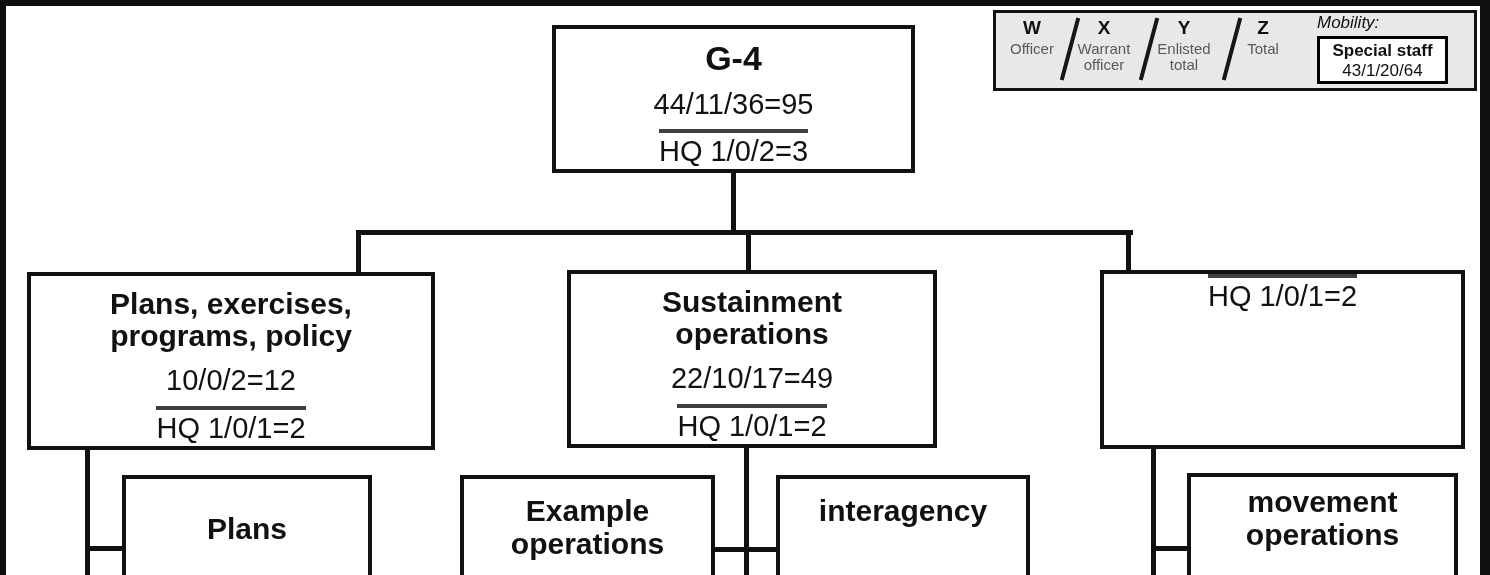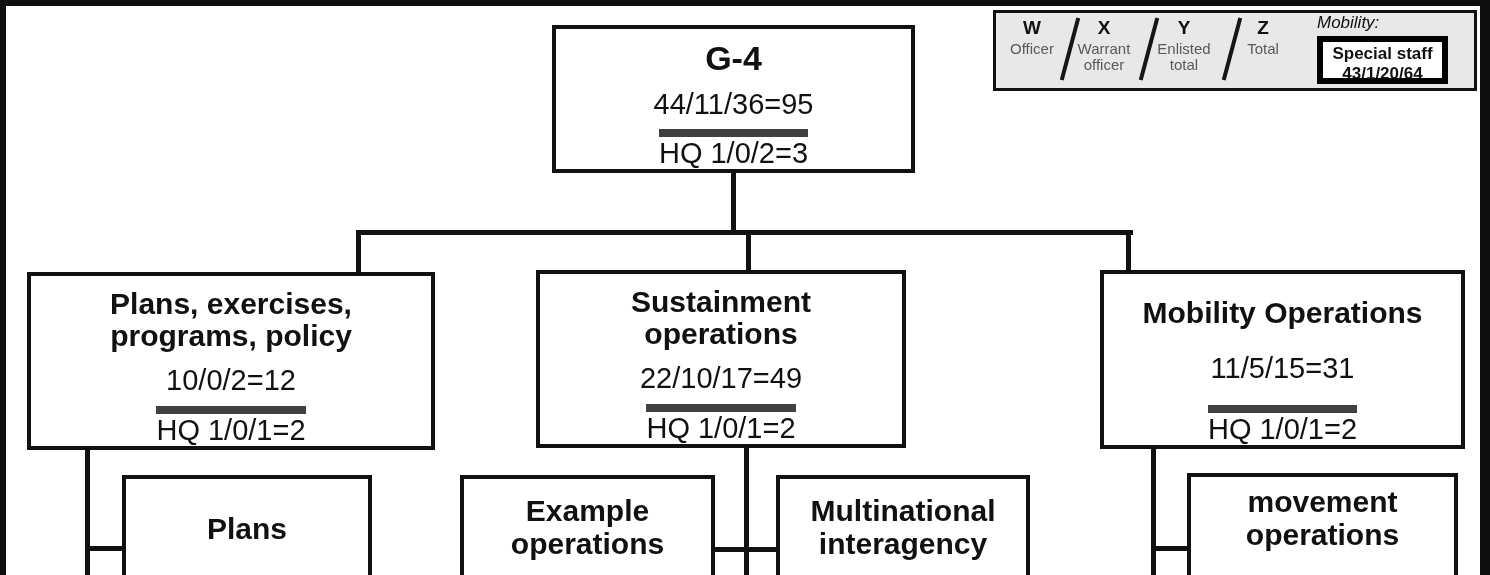--- a/index.html
+++ b/index.html
@@ -19,37 +19,37 @@
     position:absolute;left:993px;top:10px;width:484px;height:81px;
     border:3px solid #111;background:#e8e8e8;box-sizing:border-box;
   }
   .lcol{position:absolute;top:4px;width:78px;text-align:center;}
   .lsym{font-size:19px;font-weight:bold;color:#111;line-height:22px;}
   .llab{font-size:15px;line-height:16px;color:#58595b;margin-top:2px;}
   .slash{position:absolute;top:4px;width:4px;height:64px;background:#161616;transform:rotate(15deg);}
   .example-label{position:absolute;left:321px;top:0px;font-size:17px;font-style:italic;color:#111;}
   .example-box{
     position:absolute;left:321px;top:23px;width:131px;height:48px;
-    border:6px solid #000000;background:#fff;box-sizing:border-box;
+    border:3px solid #000000;background:#fff;box-sizing:border-box;
     text-align:center;padding-top:2px;
   }
   .example-title{font-size:17px;font-weight:bold;line-height:20px;}
-  .example-numbers{font-size:17px;line-height:20px;font-weight:bold;}
+  .example-numbers{font-size:17px;line-height:20px;}
 
   
   .org-box{
     position:absolute;border:4px solid #111;background:#fff;
     box-sizing:border-box;display:flex;flex-direction:column;text-align:center;align-items:center;
   }
   .org-main{flex:1;display:flex;flex-direction:column;justify-content:center;align-items:center;}
   .org-title{font-weight:bold;line-height:32px;font-size:30px;white-space:nowrap;}
   .g4 .org-title{font-size:34px;line-height:36px;}
   .org-numbers{font-size:29px;line-height:30px;margin-top:13px;}
   .org-hq{
-    height:40px;border-top:8px solid #404040;box-sizing:border-box;
+    height:40px;border-top:4px solid #404040;box-sizing:border-box;
     display:flex;align-items:center;justify-content:center;font-size:29px;
   }
   .sub-box{
     position:absolute;border:4px solid #111;background:#fff;
     box-sizing:border-box;text-align:center;
   }
   .sub-title{font-weight:bold;font-size:30px;line-height:33px;white-space:nowrap;}
 
   
   .line{position:absolute;background:#111;}
@@ -100,48 +100,43 @@
 
   <div class="org-box" style="left:27px;top:272px;width:408px;height:178px;">
     <div class="org-main">
       <div class="org-title">Plans, exercises,</div>
       <div class="org-title">programs, policy</div>
       <div class="org-numbers">10/0/2=12</div>
     </div>
     <div class="org-hq">HQ 1/0/1=2</div>
   </div>
 
-  <div class="org-box" style="left:536px;top:270px;width:370px;height:178px;">
+  <div class="org-box" style="left:567px;top:270px;width:370px;height:178px;">
     <div class="org-main">
       <div class="org-title">Sustainment</div>
       <div class="org-title">operations</div>
       <div class="org-numbers">22/10/17=49</div>
     </div>
     <div class="org-hq">HQ 1/0/1=2</div>
   </div>
 
   <div class="org-box" style="left:1100px;top:270px;width:365px;height:179px;">
-    <div class="org-main">
-      <div class="org-title">Mobility Operations</div>
-      <div class="org-numbers" style="margin-top:24px;">11/5/15=31</div>
-    </div>
     <div class="org-hq">HQ 1/0/1=2</div>
   </div>
 
   <div class="sub-box" style="left:122px;top:475px;width:250px;height:130px;padding-top:33px;">
     <div class="sub-title">Plans</div>
   </div>
 
   <div class="sub-box" style="left:460px;top:475px;width:255px;height:130px;padding-top:15px;">
     <div class="sub-title">Example</div>
     <div class="sub-title">operations</div>
   </div>
 
   <div class="sub-box" style="left:776px;top:475px;width:254px;height:130px;padding-top:15px;">
-    <div class="sub-title">Multinational</div>
     <div class="sub-title">interagency</div>
   </div>
 
   <div class="sub-box" style="left:1187px;top:473px;width:271px;height:130px;padding-top:8px;">
     <div class="sub-title">movement</div>
     <div class="sub-title">operations</div>
   </div>
 
   <div class="line" style="left:731px;top:171px;width:5px;height:62px;"></div>
   <div class="line" style="left:356px;top:230px;width:777px;height:5px;"></div>

